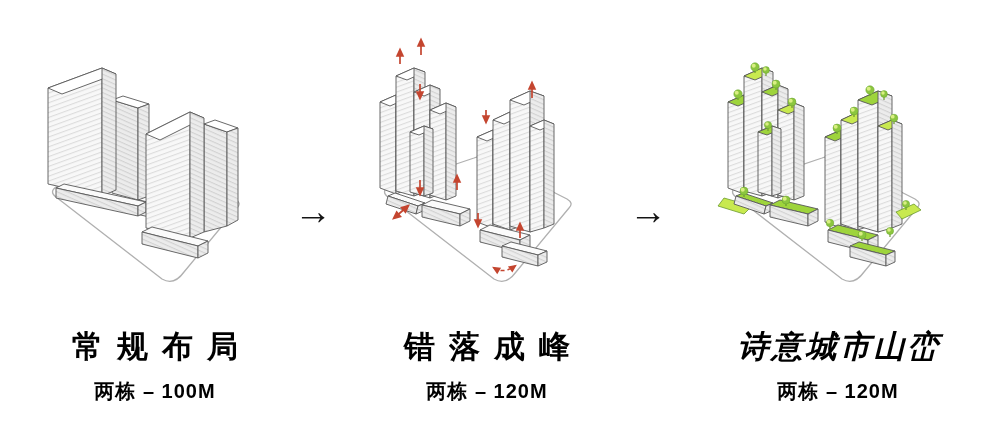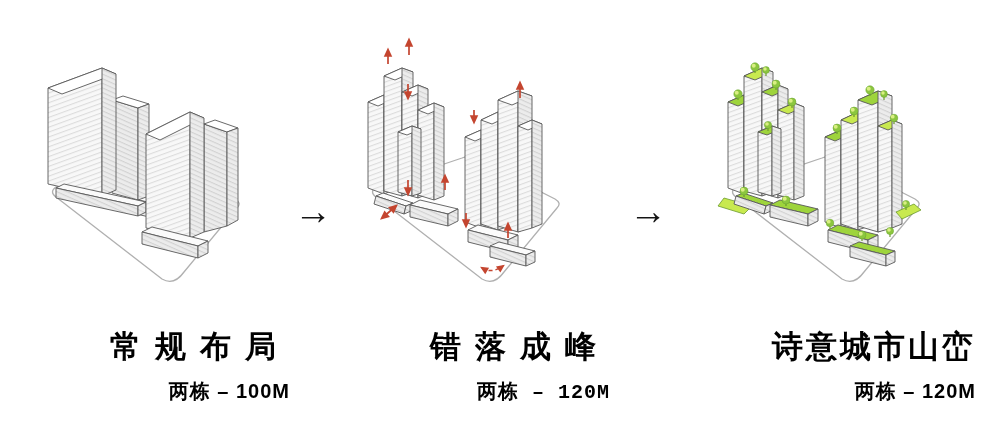--- a/index.html
+++ b/index.html
@@ -1,19 +1,19 @@
 <!DOCTYPE html>
 <html style="--accent-red: #c4452f; --roof-green: #9ed43c; --roof-green-light: #c8e94f; --tree-green: #8cc63f; --tree-light: #d9ef82;"><head>
 <meta charset="utf-8">
 <style>
   html,body{margin:0;padding:0;background:#ffffff;}
   body{width:1000px;height:445px;position:relative;overflow:hidden;
        font-family:"Liberation Sans","DejaVu Sans",sans-serif;}
   .slide{position:absolute;inset:0;background:#fff;}
-  .col{position:absolute;top:0;text-align:right;}
+  .col{position:absolute;top:0;text-align:center;}
   .iso{display:block;}
   
   .fw{fill:url(#pW);stroke:#585858;stroke-width:.9;stroke-linejoin:round;}
   .fe{fill:url(#pE);stroke:#585858;stroke-width:.9;stroke-linejoin:round;}
   .roof{fill:#ffffff;stroke:#585858;stroke-width:.9;stroke-linejoin:round;}
   .roofg{fill:var(--roof-green);stroke:#585858;stroke-width:.9;stroke-linejoin:round;}
   .roofg2{fill:var(--roof-green-light);stroke:#585858;stroke-width:.9;stroke-linejoin:round;}
   .plate{fill:#ffffff;stroke:#b0b0b0;stroke-width:1.3;stroke-linejoin:round;}
   .ptop{fill:#fbfbfb;stroke:#585858;stroke-width:.9;stroke-linejoin:round;}
   .ptopg{fill:var(--roof-green);stroke:#585858;stroke-width:.9;stroke-linejoin:round;}
@@ -22,21 +22,21 @@
   .ra{stroke:var(--accent-red);stroke-width:1.7;fill:none;}
   .ra-d{stroke:var(--accent-red);stroke-width:1.5;fill:none;stroke-dasharray:4 3;}
   .mred{fill:var(--accent-red);}
   
   .tree line{stroke:#6b9a2f;stroke-width:1.2;}
   .td{fill:var(--tree-green);stroke:#69a32c;stroke-width:.5;}
   .tl{fill:var(--tree-light);}
   
   .title{margin:16px 0 0 0;font-size:31px;font-weight:900;color:#000;
          letter-spacing:14px;padding-left:14px;white-space:nowrap;}
-  .title.tight{letter-spacing:3px;padding-left:3px;}
+  .title.tight{letter-spacing:3px;padding-left:3px;font-style:italic;}
   .subtitle{margin:10px 0 8px 0;font-size:20px;font-weight:700;color:#000;
             letter-spacing:1px;white-space:nowrap;}
   .step-arrow{position:absolute;top:192px;width:46px;text-align:center;
               font-size:38px;font-weight:700;color:#141414;line-height:1;}
 </style>
 </head>
 <body>
 
 <div class="slide">
 
@@ -99,21 +99,21 @@
         <path class="fe" d="M122,232 L178,246 L178,258 L122,244 Z"></path>
         <path class="fe" d="M178,246 L188,241 L188,253 L178,258 Z"></path>
       </g>
     </svg>
     <h2 class="title">常规布局</h2>
     <p class="subtitle">两栋 – 100M</p>
   </section>
 
   <div class="step-arrow" style="left:290px;">→</div>
 
-  <section class="col" style="left:340px;width:270px;font-family:Liberation Mono, monospace;">
+  <section class="col" style="left:352px;width:270px;">
     <svg class="iso" width="270" height="310" viewBox="0 0 270 310">
       <path class="plate" d="M36,187 L122,158 Q130,155 136,159 L215,199 Q222,203 217,208 L164,272 Q154,286 142,279 L36,197 Q29,192 36,187 Z"></path>
 
       <g>
         <path class="fw" d="M28,102 L44,95 L44,194 L28,188 Z"></path>
         <path class="roof" d="M28,102 L44,95 L54,99 L38,106 Z"></path>
         <path class="fe" d="M44,95 L54,99 L54,190 L44,194 Z"></path>
         <path class="fw" d="M44,76 L62,68 L62,196 L44,191 Z"></path>
         <path class="roof" d="M44,76 L62,68 L73,72 L55,80 Z"></path>
         <path class="fe" d="M62,68 L73,72 L73,192 L62,196 Z"></path>

